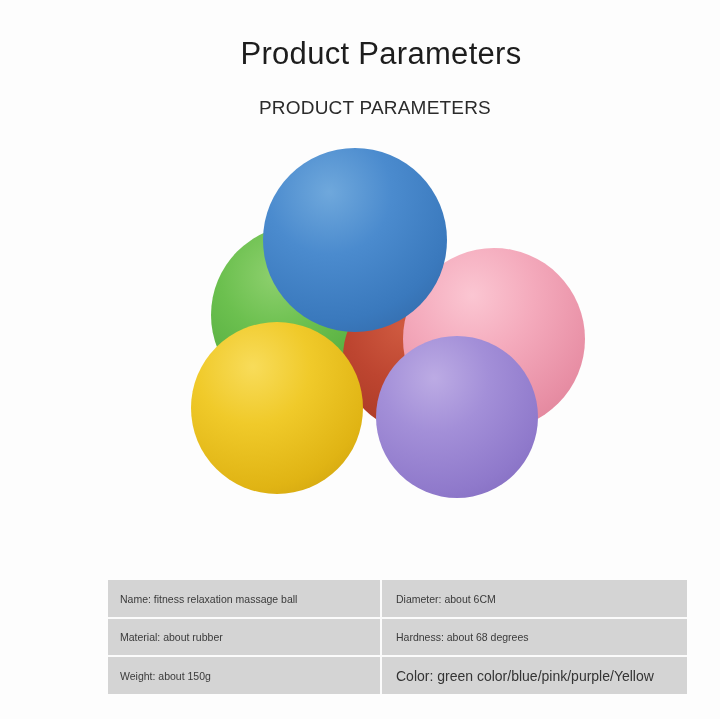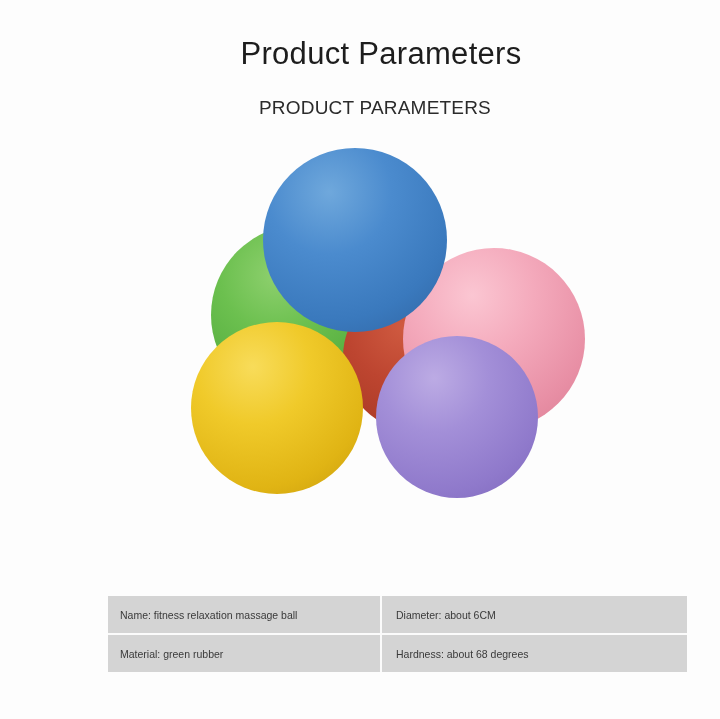--- a/index.html
+++ b/index.html
@@ -65,21 +65,21 @@
   }
   .ball {
     position: absolute;
     border-radius: 50%;
   }
 
   
   .spec-table {
     position: absolute;
     left: 87px;
-    top: 596px;
+    top: 580px;
     width: 551px;
     border-collapse: collapse;
     table-layout: fixed;
     border-radius: 10px;
   }
   .spec-table tr {
     height: 38px;
   }
   .spec-table td {
     background: #d4d4d4;
@@ -135,19 +135,23 @@
                 background: radial-gradient(circle at 36% 26%, #bcabe4 0%, #a38fd8 34%, #8f79cb 72%, #7d66ba 100%);"></div>
   </div>
 
   <table class="spec-table">
     <tbody>
       <tr>
         <td class="col-left">Name: fitness relaxation massage ball</td>
         <td class="col-right">Diameter: about 6CM</td>
       </tr>
       <tr>
-        <td class="col-left">Material: green rubber</td>
+        <td class="col-left">Material: about rubber</td>
         <td class="col-right">Hardness: about 68 degrees</td>
+      </tr>
+      <tr>
+        <td class="col-left">Weight: about 150g</td>
+        <td class="col-right cell-emphasis">Color: green color/blue/pink/purple/Yellow</td>
       </tr>
     </tbody>
   </table>
 
 </div>
 
 </body></html>

